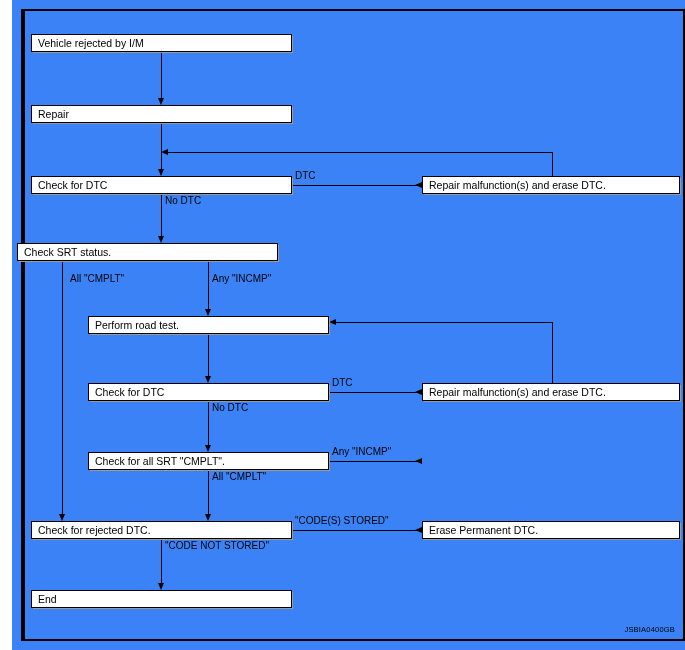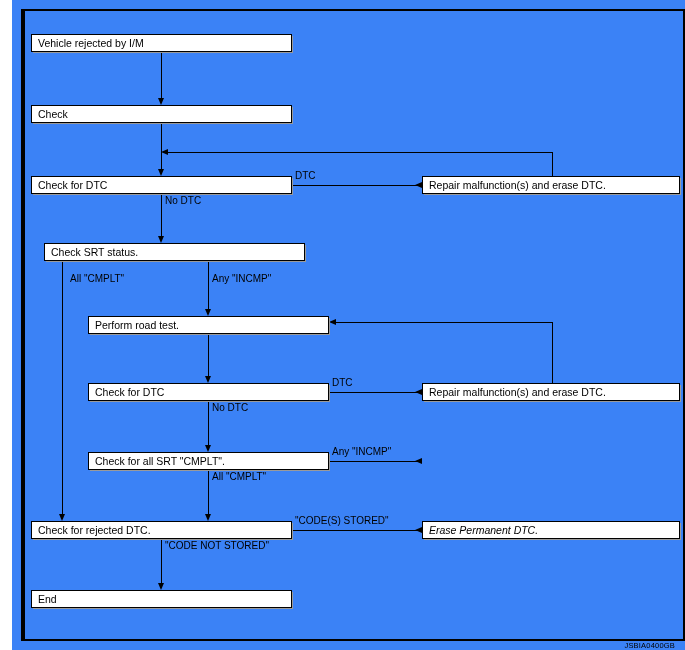--- a/index.html
+++ b/index.html
@@ -104,61 +104,61 @@
     position: absolute;
     font-size: 10px;
     color: #000;
     white-space: nowrap;
     z-index: 4;
   }
 
   #caption {
     position: absolute;
     right: 22px;
-    bottom: 0;
+    bottom: 16px;
     font-size: 7.5px;
     letter-spacing: 0.2px;
     color: #000;
     font-family: "Liberation Sans", sans-serif;
     z-index: 6;
   }
 </style>
 </head>
 <body>
 
 <div id="page">
 
   <div id="frame"></div>
   <div id="frame-left-thick"></div>
   <div id="frame-right-thick"></div>
 
   <div class="box" style="left:19px; top:34px; width:261px;">Vehicle rejected by I/M</div>
 
-  <div class="box" style="left:19px; top:105px; width:261px;">Check</div>
+  <div class="box" style="left:19px; top:105px; width:261px;">Repair</div>
 
   <div class="box" style="left:19px; top:176px; width:261px;">Check for DTC</div>
 
-  <div class="box" style="left:32px; top:243px; width:261px;">Check SRT status.</div>
+  <div class="box" style="left:5px; top:243px; width:261px;">Check SRT status.</div>
 
   <div class="box" style="left:19px; top:521px; width:261px;">Check for rejected DTC.</div>
 
   <div class="box" style="left:19px; top:590px; width:261px;">End</div>
 
   <div class="box" style="left:76px; top:316px; width:241px;">Perform road test.</div>
 
   <div class="box" style="left:76px; top:383px; width:241px;">Check for DTC</div>
 
   <div class="box" style="left:76px; top:452px; width:241px;">Check for all SRT "CMPLT".</div>
 
   <div class="box" style="left:410px; top:176px; width:258px;">Repair malfunction(s) and erase DTC.</div>
 
   <div class="box" style="left:410px; top:383px; width:258px;">Repair malfunction(s) and erase DTC.</div>
 
 
-  <div class="box" style="left:410px; top:521px; width:258px;font-style:italic;">Erase Permanent DTC.</div>
+  <div class="box" style="left:410px; top:521px; width:258px;">Erase Permanent DTC.</div>
 
   <div class="vline" style="left:149px; top:52px; height:46px;"></div>
   <div class="arrow-down" style="left:146px; top:98px;"></div>
 
   <div class="vline" style="left:149px; top:123px; height:46px;"></div>
   <div class="arrow-down" style="left:146px; top:169px;"></div>
 
   <div class="hline" style="left:152px; top:152px; width:389px;"></div>
   <div class="arrow-left" style="left:149px; top:149px;"></div>
   <div class="vline" style="left:540px; top:152px; height:24px;"></div>

